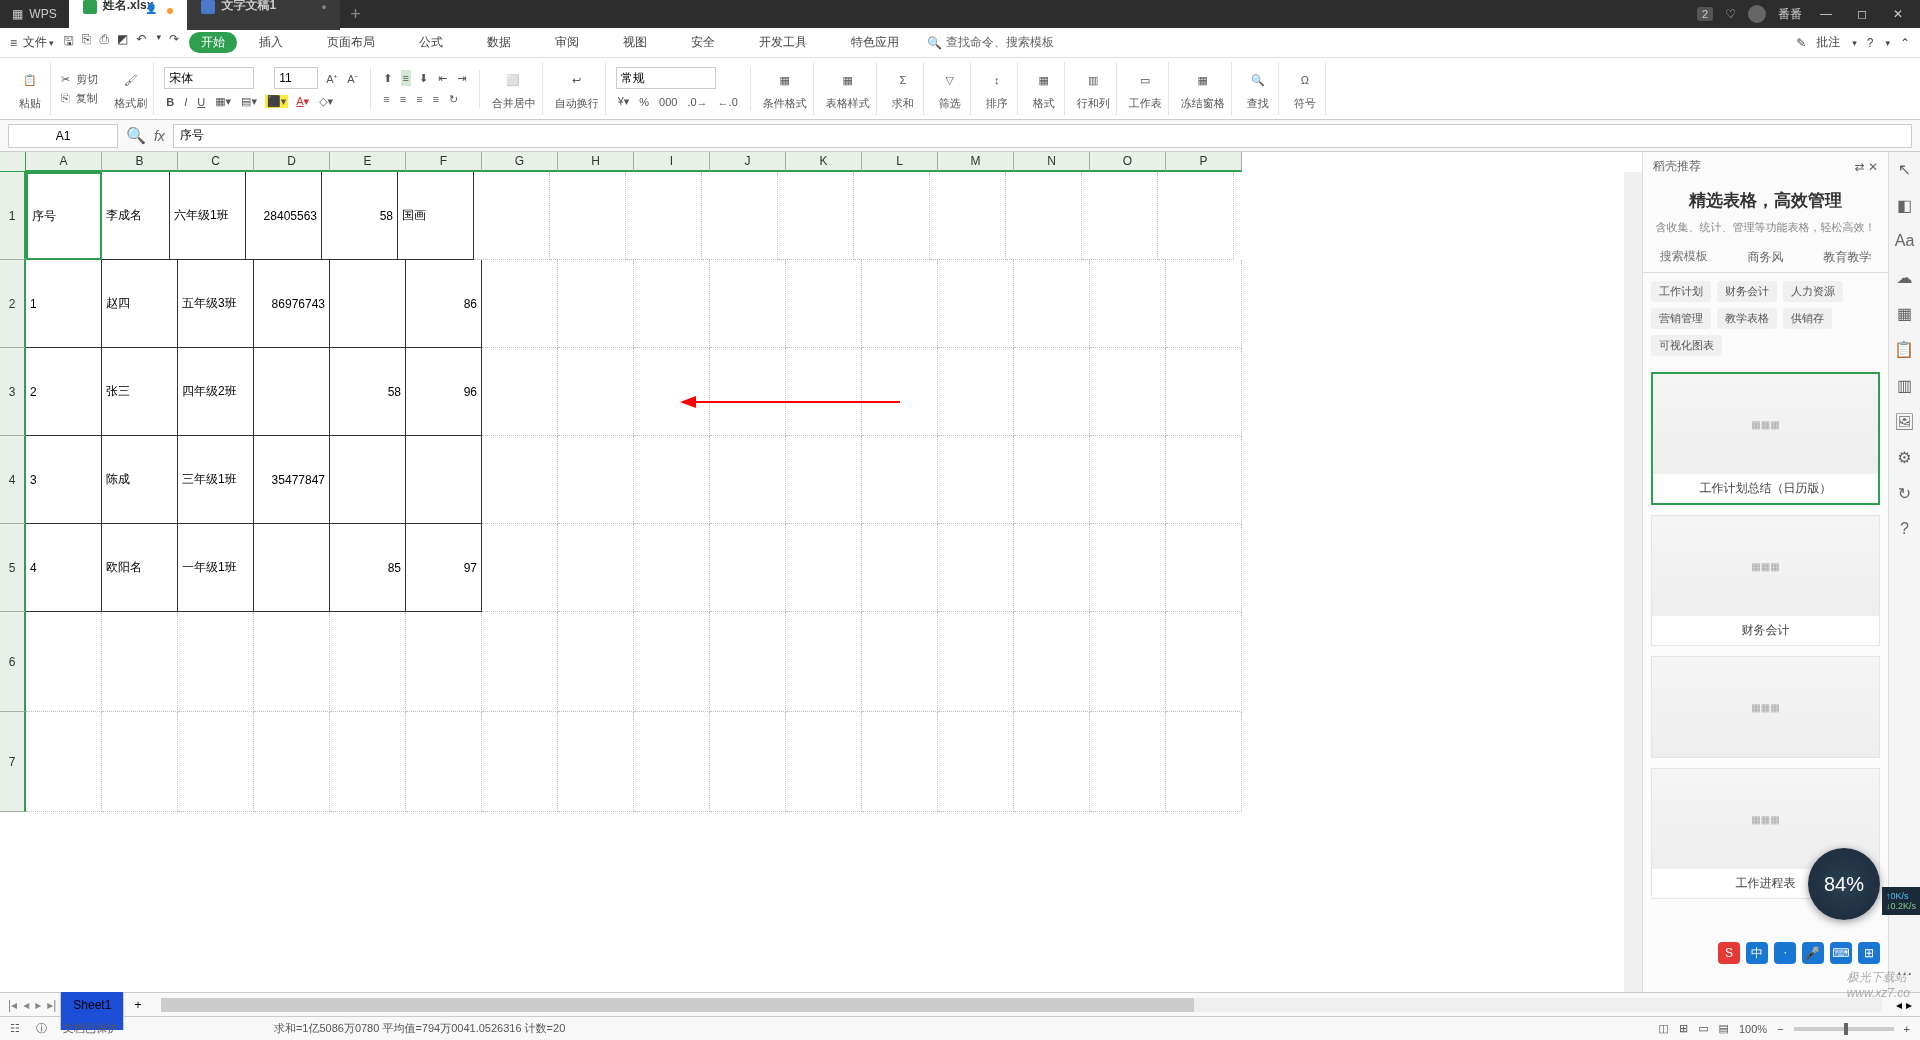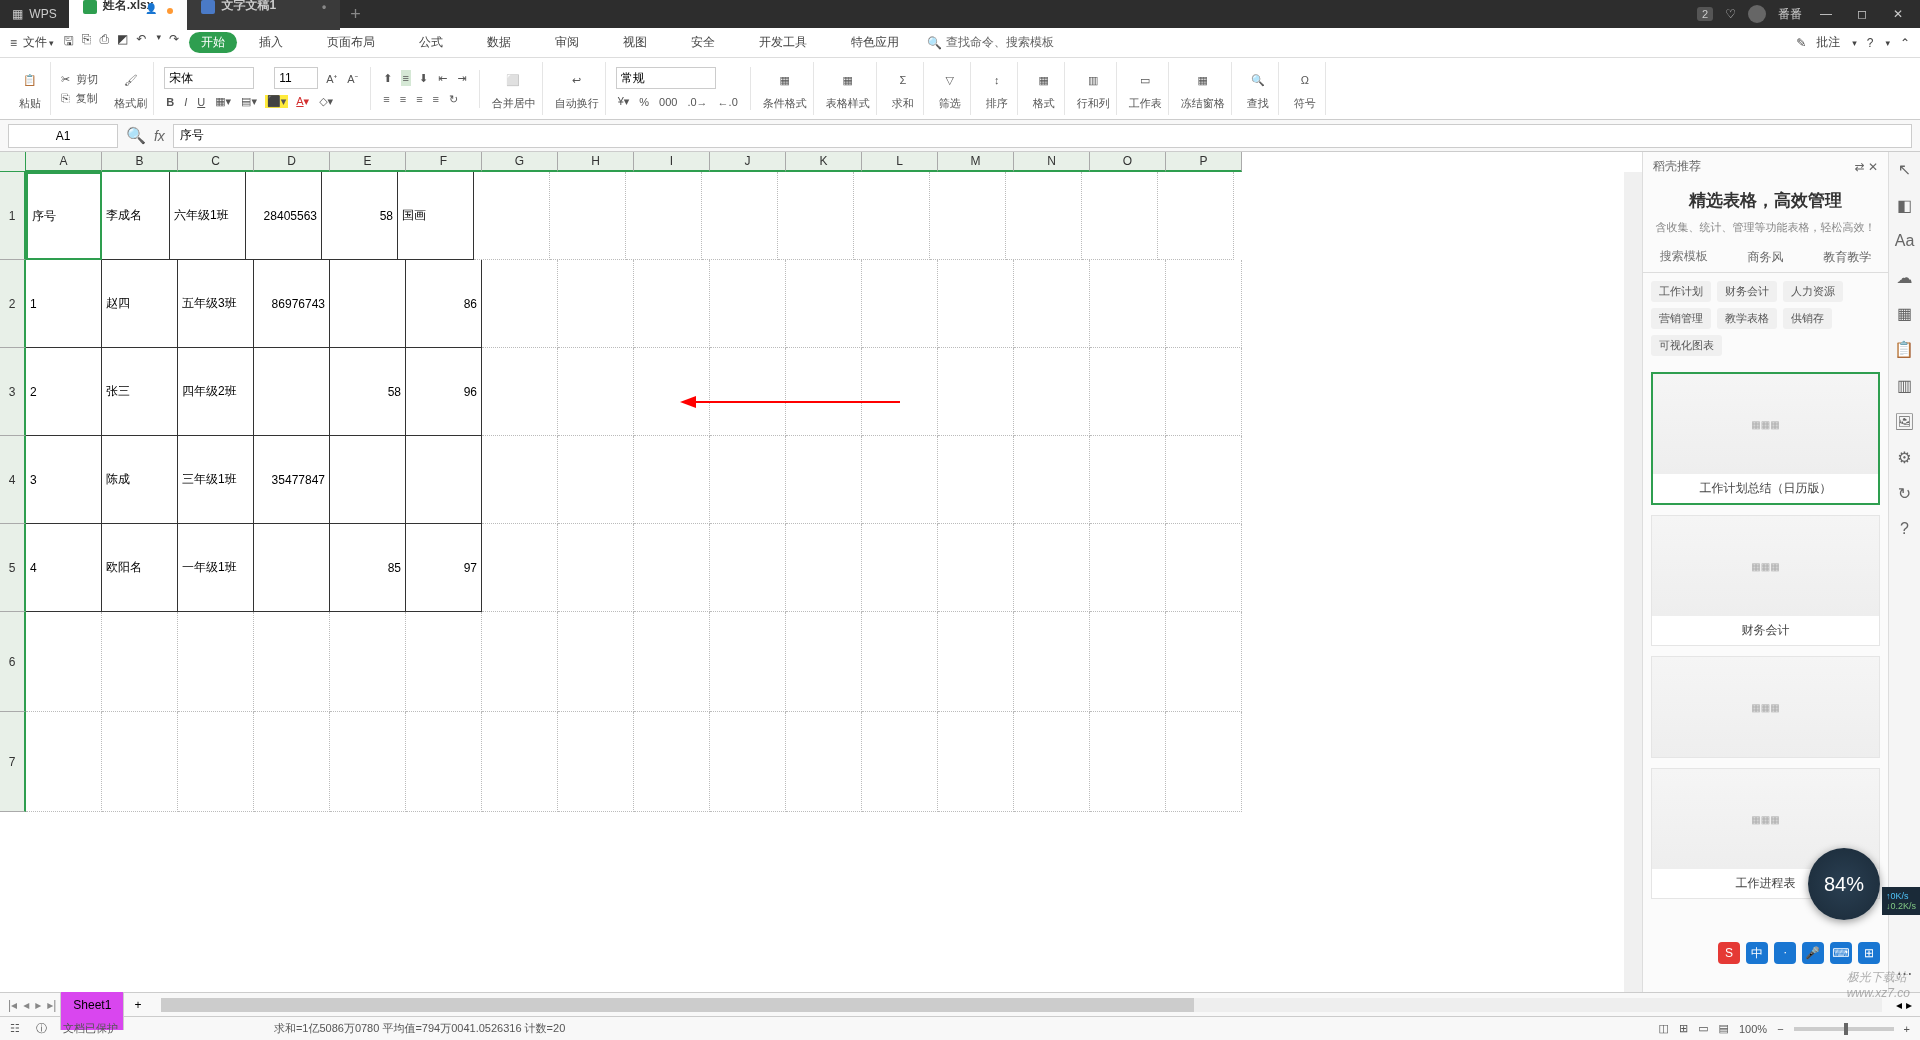--- a/index.html
+++ b/index.html
@@ -75,21 +75,21 @@
 .tpl { margin-bottom: 10px; border: 1px solid #e5e5e5; background: #fff; }
 .tpl.first { border: 2px solid #2e9e4f; }
 .tpl-img { width: 100%; height: 100px; background: linear-gradient(#f5f5f5, #eee); display: flex; align-items: center; justify-content: center; font-size: 10px; color: #aaa; }
 .tpl-label { text-align: center; padding: 6px 0; font-size: 12px; color: #444; }
 
 .side-tools { width: 32px; background: #f5f5f5; border-left: 1px solid #ddd; display: flex; flex-direction: column; align-items: center; padding-top: 8px; gap: 18px; }
 .side-tools .st { width: 18px; height: 18px; cursor: pointer; color: #666; display:flex; align-items:center; justify-content:center; }
 
 .sheet-tabs { height: 24px; background: #f8f8f8; border-top: 1px solid #ccc; display: flex; align-items: center; font-size: 12px; padding: 0 8px; gap: 4px; }
 .sheet-nav { display: flex; gap: 6px; color: #888; }
-.sheet-tab { padding: 18px 12px; background: #d946ef; border: 1px solid #ccc; border-bottom: none; cursor: pointer; }
+.sheet-tab { padding: 18px 12px; background: #1d4ed8; border: 1px solid #ccc; border-bottom: none; cursor: pointer; }
 .hscroll { flex: 1; margin: 0 10px; height: 14px; background: #eee; position: relative; }
 .hscroll-thumb { position: absolute; left: 0; width: 60%; height: 100%; background: #ccc; }
 
 .status-bar { height: 24px; background: #f8f8f8; border-top: 1px solid #ccc; display: flex; align-items: center; font-size: 11px; color: #555; padding: 0 10px; gap: 16px; }
 .status-right { margin-left: auto; display: flex; align-items: center; gap: 10px; }
 .zoom-slider { width: 100px; height: 4px; background: #ccc; position: relative; }
 .zoom-thumb { position: absolute; left: 50%; top: -4px; width: 4px; height: 12px; background: #666; }
 
 .floating-widget { position: absolute; right: 40px; bottom: 120px; width: 72px; height: 72px; border-radius: 50%; background: radial-gradient(#2a3f52, #1a2a38); color: #fff; display: flex; align-items: center; justify-content: center; font-size: 20px; box-shadow: 0 2px 8px rgba(0,0,0,0.4); }
 .floating-side { position: absolute; right: 0; bottom: 125px; display: flex; flex-direction: column; font-size: 9px; color: #fff; background: #1a2a38; padding: 4px; }

